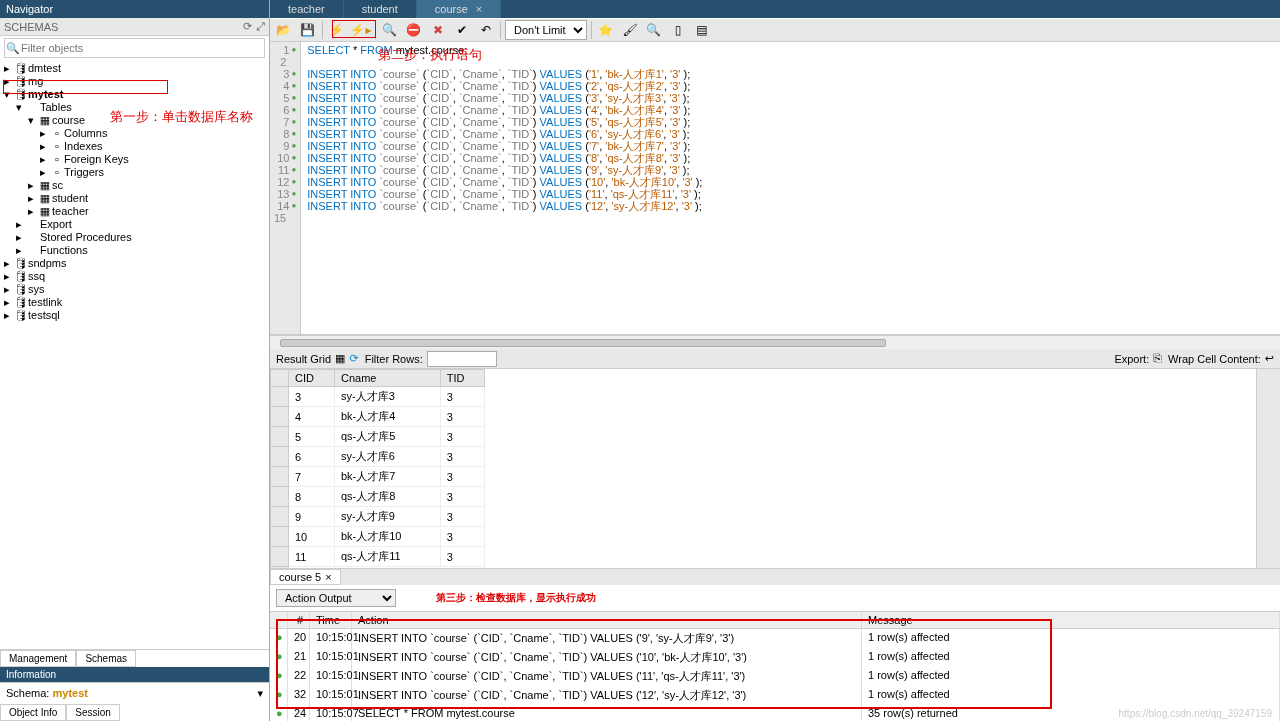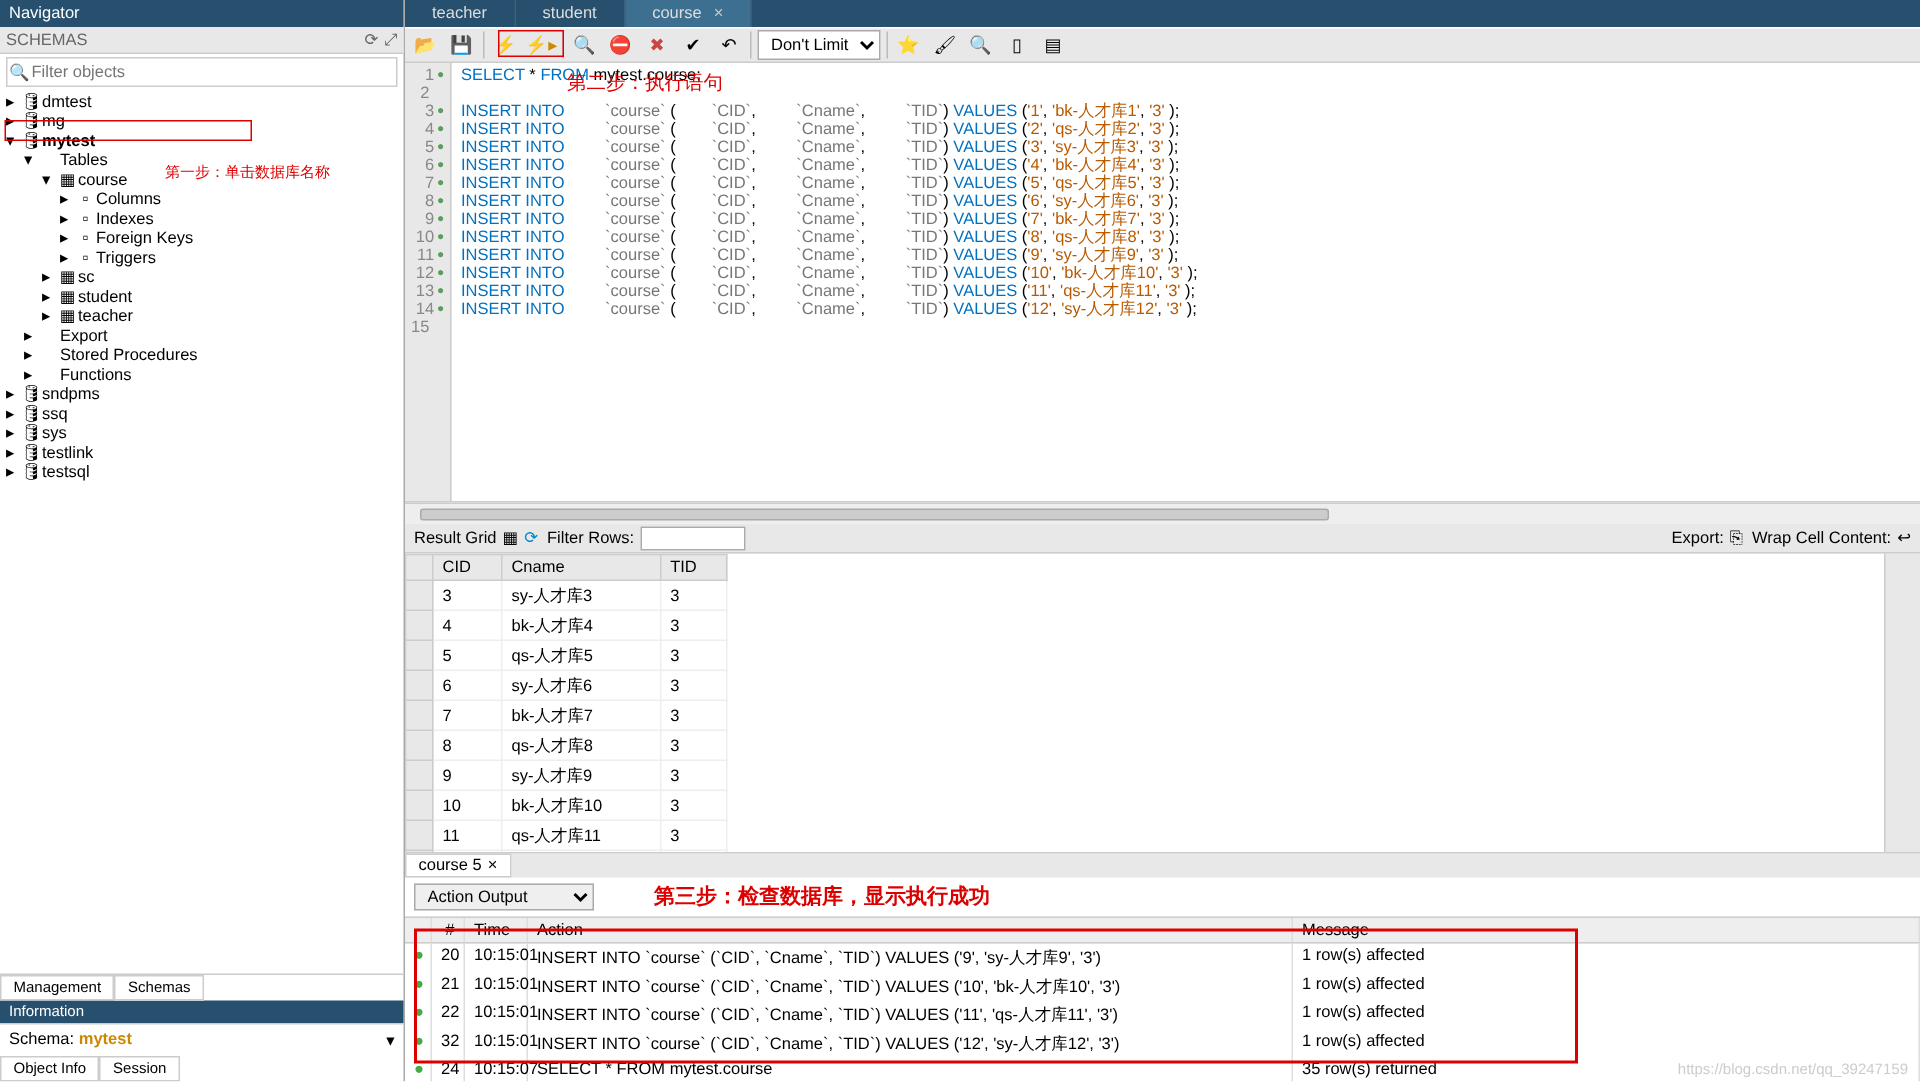--- a/index.html
+++ b/index.html
@@ -36,47 +36,47 @@
 .tbtn { width:20px; height:20px; border:1px solid transparent; display:flex; align-items:center; justify-content:center; font-size:12px; cursor:pointer; border-radius:2px; }
 .tsep { width:1px; height:18px; background:#bbb; }
 .limit-sel { height:20px; border:1px solid #aaa; padding:0 4px; min-width:80px; background:#fff; }
 .editor { flex:1; min-height:160px; display:flex; font-family:Consolas,monospace; font-size:12px; background:#fff; border-bottom:1px solid #ccc; position:relative; }
 .gutter { background:#e8e8e8; border-right:1px solid #ccc; text-align:right; color:#888; padding:2px 4px; line-height:12px; }
 .gutter .gl { display:flex; justify-content:flex-end; align-items:center; gap:2px; }
 .gutter .dot { color:#5a9e5a; font-size:8px; }
 .code { padding:2px 6px; line-height:12px; white-space:pre; }
 .kw { color:#0070c0; }
 .str { color:#b85a00; }
-.bt { color:#777;margin-left:24px; }
+.bt { color:#777; }
 .scroll-h { height:14px; background:#eee; border-top:1px solid #ccc; position:relative; }
 .scroll-h .thumb { position:absolute; left:10px; width:60%; height:8px; top:3px; background:#ccc; border:1px solid #aaa; border-radius:2px; }
 .result-tb { background:#e8e8e8; border-bottom:1px solid #ccc; height:20px; display:flex; align-items:center; gap:6px; padding:0 6px; font-size:11px; }
 .result-tb .sec { display:flex; align-items:center; gap:4px; }
 .result-tb input { border:1px solid #aaa; height:16px; width:70px; }
 .grid { flex:0 0 200px; overflow:auto; border-bottom:1px solid #ccc; }
 .grid table { border-collapse:collapse; width:215px; }
 .grid th { background:#e8e8e8; border:1px solid #ccc; padding:2px 6px; text-align:left; font-weight:normal; }
 .grid td { border:1px solid #eee; padding:2px 6px; }
 .grid .rhead { background:#e8e8e8; border:1px solid #ccc; width:18px; }
 .side-rail { position:absolute; right:0; top:0; bottom:0; width:24px; background:#e8e8e8; border-left:1px solid #ccc; }
 .result-tabs { background:#e8e8e8; height:16px; display:flex; font-size:10px; }
 .result-tabs .rt { padding:1px 8px; border:1px solid #ccc; background:#fff; display:flex; gap:4px; }
 .output-title { background:#fff3c4; border:1px solid #e0d080; height:16px; padding:0 6px; line-height:16px; }
 .output-bar { display:flex; align-items:center; gap:40px; padding:4px 6px; }
 .output-sel { border:1px solid #aaa; height:18px; padding:0 4px; width:120px; }
-.red-text { color:#d00; font-size:14px; font-weight:bold; }
+.red-text { color:#d00; font-size:10px; font-weight:bold; }
 .output-head { display:flex; border-top:1px solid #ccc; border-bottom:1px solid #ccc; background:#eee; font-size:10px; }
 .output-head div, .output-row div { padding:2px 6px; border-right:1px solid #ddd; }
 .col-st{width:18px;}.col-no{width:22px;text-align:right;}.col-tm{width:42px;}.col-ac{width:510px;}.col-ms{flex:1;}
 .output-row { display:flex; font-size:10px; }
 .ok { color:#4a4; }
 .red-box-1 { position:absolute; border:1.5px solid #d00; left:3px; top:80px; width:165px; height:14px; pointer-events:none; }
 .red-box-2 { position:absolute; border:1.5px solid #d00; left:332px; top:20px; width:44px; height:18px; pointer-events:none; }
 .red-box-3 { position:absolute; border:2px solid #d00; left:276px; top:619px; width:776px; height:90px; pointer-events:none; }
-.anno1 { position:absolute; left:110px; top:108px; color:#d00; font-size:10px; }
+.anno1 { position:absolute; left:110px; top:108px; color:#d00; font-size:13px; }
 .anno2 { position:absolute; left:378px; top:46px; color:#d00; font-size:13px; }
 .watermark { position:absolute; right:8px; bottom:2px; color:#ccc; font-size:10px; }
 </style>
 </head>
 <body>
 
 <div class="left">
   <div class="navigator">Navigator</div>
   <div class="schemas-bar">
     <span>SCHEMAS</span>

